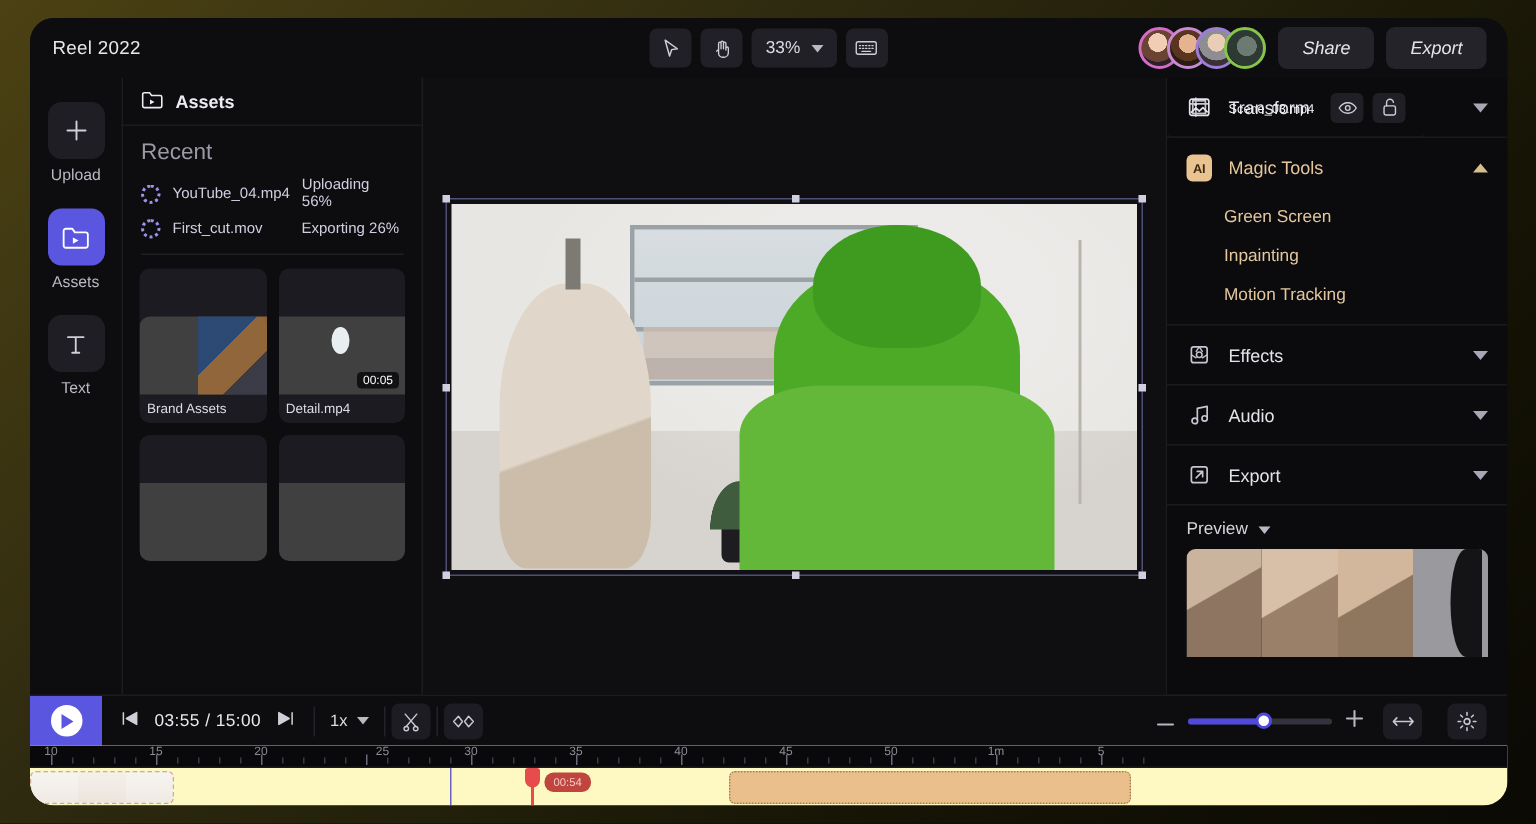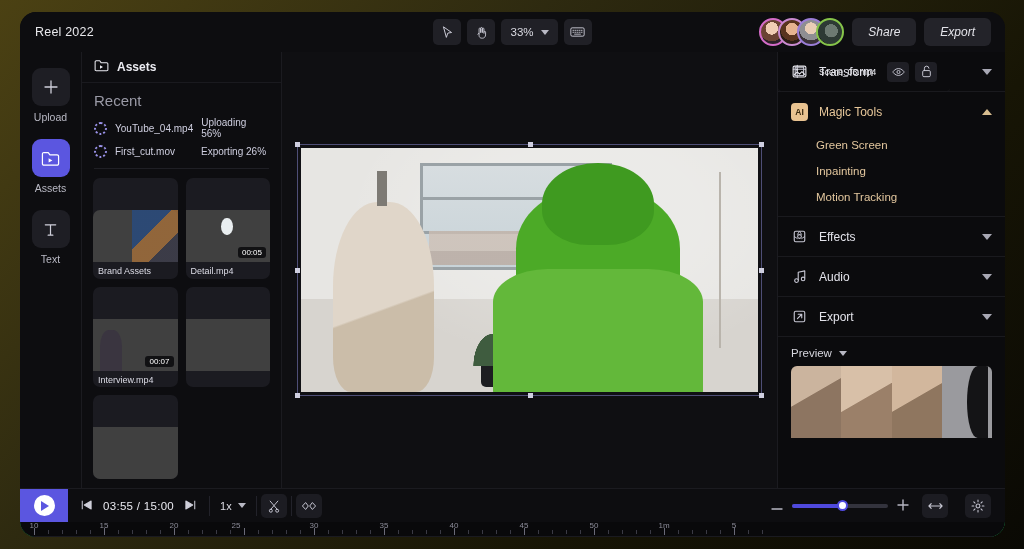--- a/index.html
+++ b/index.html
@@ -232,21 +232,21 @@
   .timecode { color:#e9e9f0; font-size:11.5px; letter-spacing:.3px; }
   .vsep { width:1px;height:20px;background:#22222a; }
   .speed { display:flex;align-items:center;gap:6px;color:#dcdce4;font-size:11px;padding:0 10px; }
   .sqbtn { width:26px;height:24px;border-radius:5px;background:#1c1c22;display:flex;align-items:center;justify-content:center;color:#c8c8d4;margin:0 4px; }
   .zoomctl { margin-left:auto; display:flex; align-items:center; gap:9px; padding-right:10px; color:#b6b6c2; }
   .slider { width:96px; height:4px; border-radius:2px; background:#33333d; position:relative; }
   .slider .fill { position:absolute;left:0;top:0;height:100%;width:52%;background:#4f49dd;border-radius:2px; }
   .slider .knob { position:absolute;left:52%;top:-3.5px;width:11px;height:11px;border-radius:50%;background:#fff;border:2px solid #4f49dd;margin-left:-5px; }
 
   
-  .timeline { flex: 1 1 auto; background: #22c55e; position: relative; overflow: hidden; display:flex; }
+  .timeline { flex: 1 1 auto; background: #fef9c3; position: relative; overflow: hidden; display:flex; }
   .tl-main { flex: 1 1 auto; position: relative; overflow: hidden; }
   .ruler { height: 15px; position: relative; border-bottom: 1px solid #1a1a20; background:#09090b; }
   .tick { position:absolute; top:8px; width:1px; height:4px; background:#3a3a44; }
   .tick.major { top:6px; height:7px; background:#6a6a78; }
   .tlabel { position:absolute; top:-1px; font-size:8px; color:#8b8b98; transform: translateX(-50%); }
   .tracks { position:absolute; left:0; right:0; top:15px; bottom:0; }
   .track { position:absolute; left:0; right:0; }
   .clip { position:absolute; border-radius:4px; overflow:hidden; font-size:8.5px; color:#fff; }
   .clip .clabel { display:flex;align-items:center;gap:4px;padding:3px 5px;white-space:nowrap; }
   .playhead { position:absolute; top:0; bottom:0; width:2px; background:#e84b4b; z-index:30; }
@@ -366,26 +366,20 @@
       <div class="grid">
         <div class="card folder">
           <div class="thumb t-brand"></div>
           <div class="cap">Brand Assets</div>
         </div>
         <div class="card">
           <div class="thumb t-surf">
             <span class="dur">00:05</span>
           </div>
           <div class="cap">Detail.mp4</div>
-        </div>
-        <div class="card">
-          <div class="thumb t-interview">
-            <span class="dur">00:07</span>
-          </div>
-          <div class="cap">Interview.mp4</div>
         </div>
         <div class="card">
           <div class="thumb t-row3a"></div>
         </div>
         <div class="card">
           <div class="thumb t-row3b"></div>
         </div>
       </div>
     </div>
 
@@ -593,21 +587,21 @@
           <span class="tick" style="left:112px"></span>
           <span class="tick" style="left:126px"></span>
           <span class="tick" style="left:140px"></span>
         <span class="tick major" style="left:154px"></span>
           <span class="tlabel" style="left:154px">20</span>
         <span class="tick" style="left:168px"></span>
           <span class="tick" style="left:182px"></span>
           <span class="tick" style="left:196px"></span>
           <span class="tick" style="left:210px"></span>
         <span class="tick major" style="left:224px"></span>
-          <span class="tlabel" style="left:216px">25</span>
+          <span class="tlabel" style="left:235px">25</span>
         <span class="tick" style="left:238px"></span>
           <span class="tick" style="left:252px"></span>
           <span class="tick" style="left:266px"></span>
           <span class="tick" style="left:280px"></span>
         <span class="tick major" style="left:294px"></span>
           <span class="tlabel" style="left:294px">30</span>
         <span class="tick" style="left:308px"></span>
           <span class="tick" style="left:322px"></span>
           <span class="tick" style="left:336px"></span>
           <span class="tick" style="left:350px"></span>

